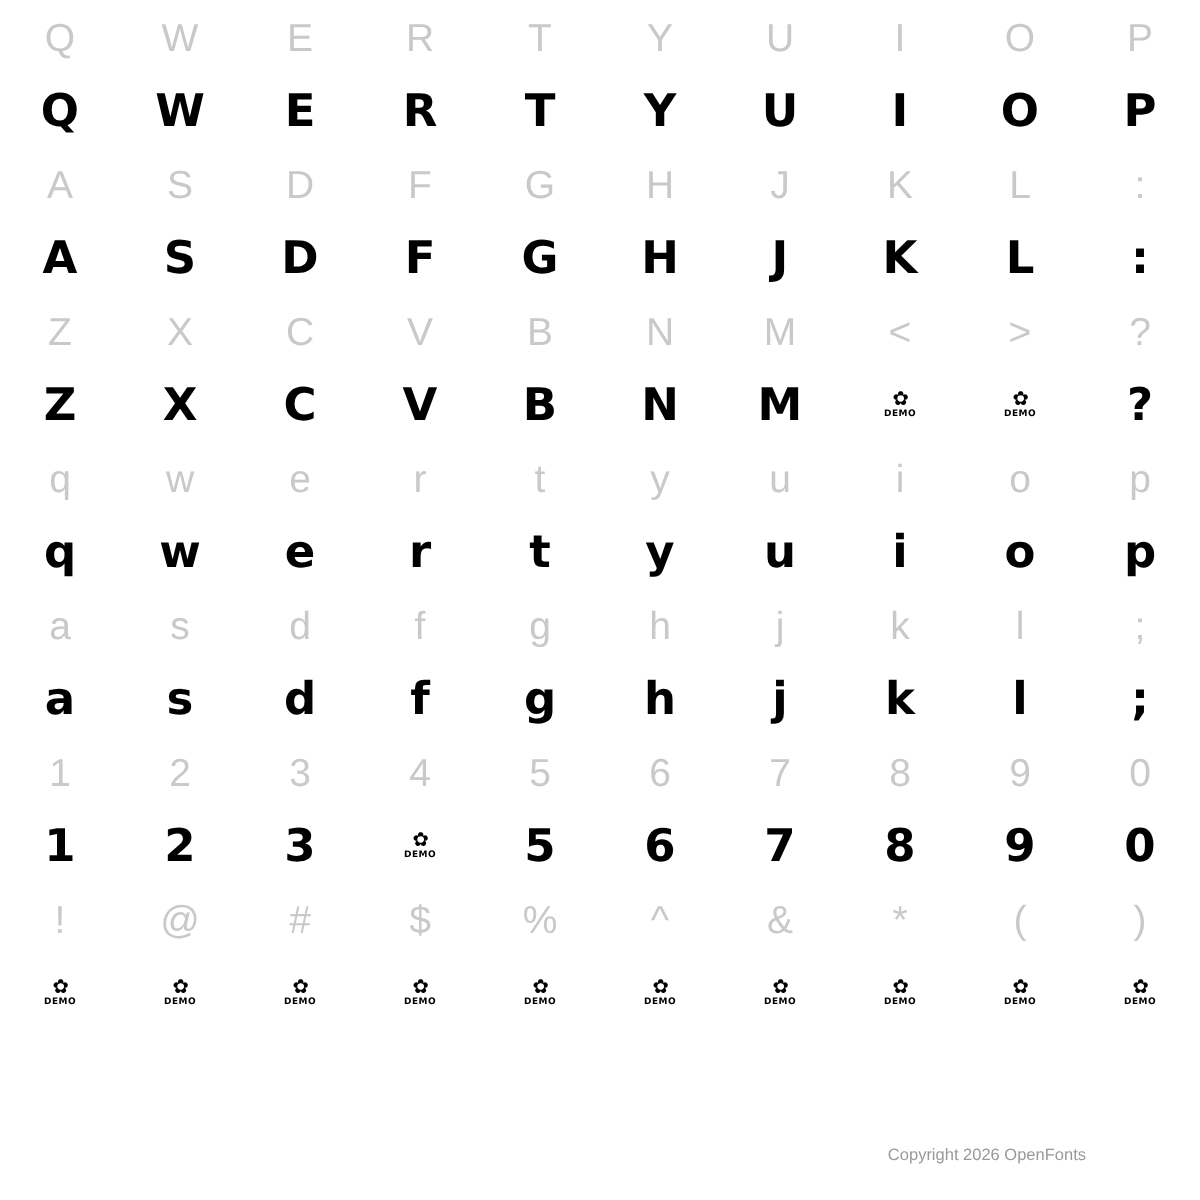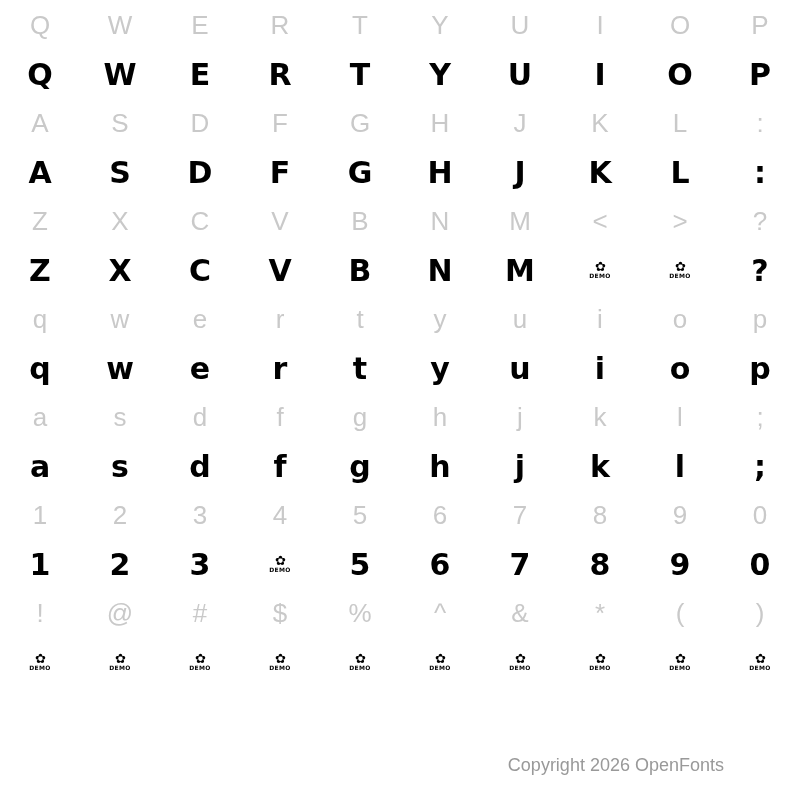--- a/index.html
+++ b/index.html
@@ -65,21 +65,21 @@
     font-size: 6px;
     font-weight: 700;
     letter-spacing: 0.3px;
     line-height: 7px;
   }
   #copyright {
     position: absolute;
     right: 76px;
     bottom: 24px;
     color: #999999;
-    font-size: 18px;
+    font-size: 11px;
     font-family: "Liberation Sans", sans-serif;
     white-space: nowrap;
   }
 </style>
 </head>
 <body>
 
 <div id="sheet">
   <div class="grid" id="glyph-grid">
       <div class="cell ref">Q</div>

